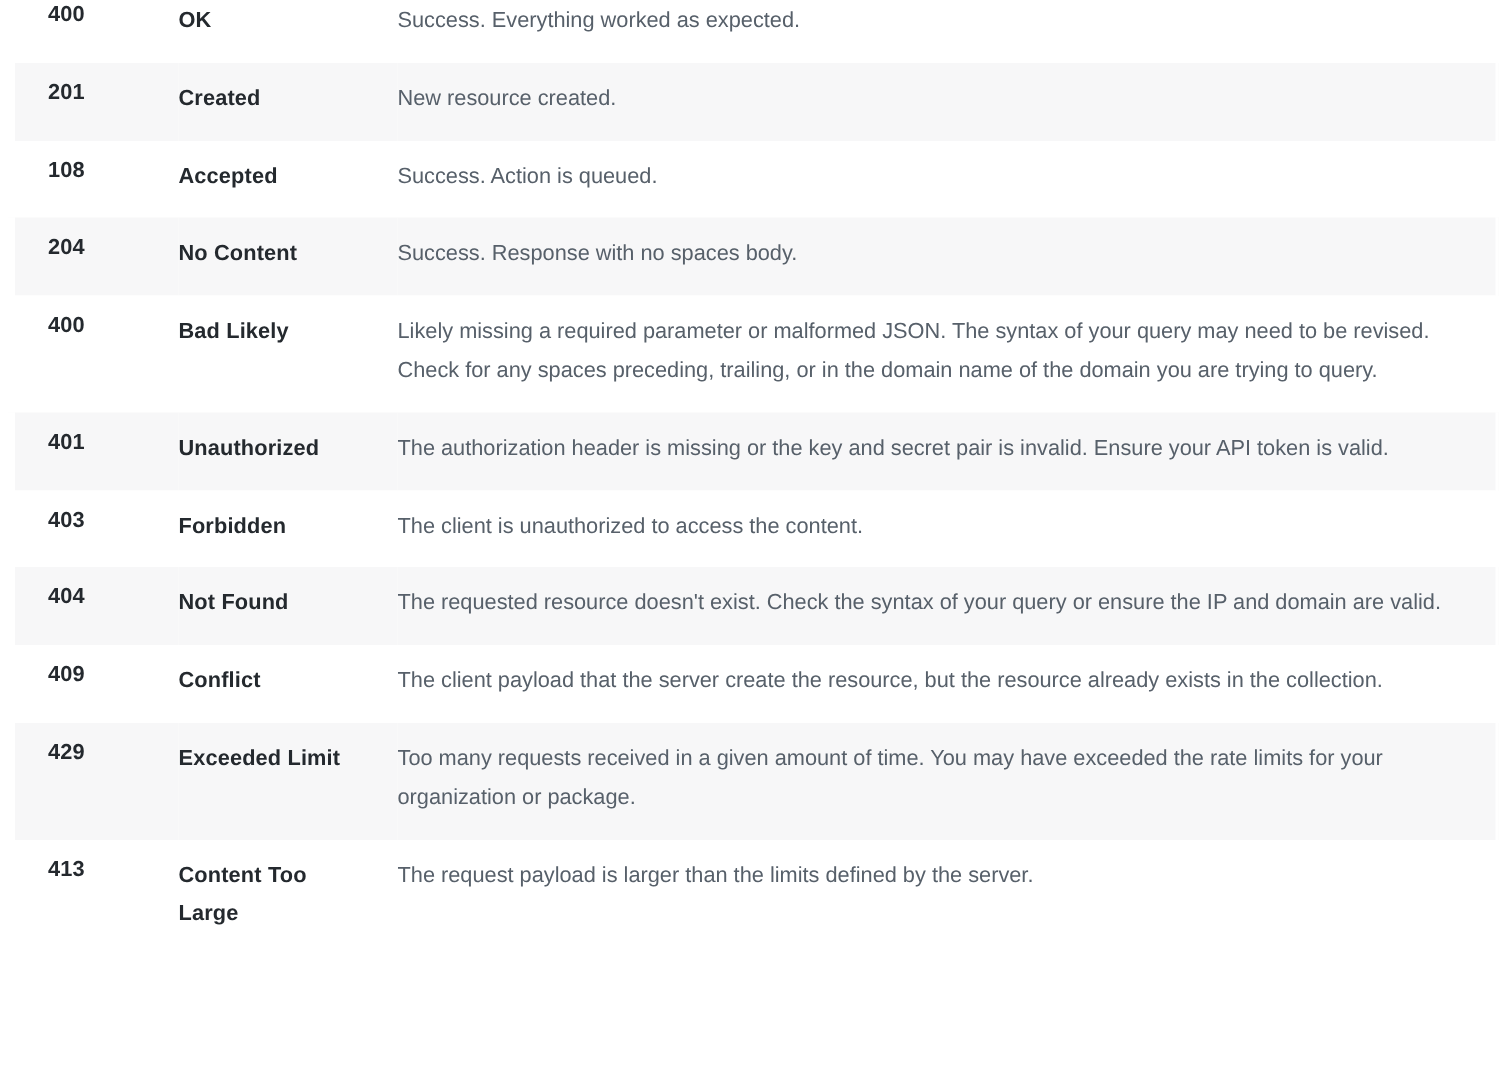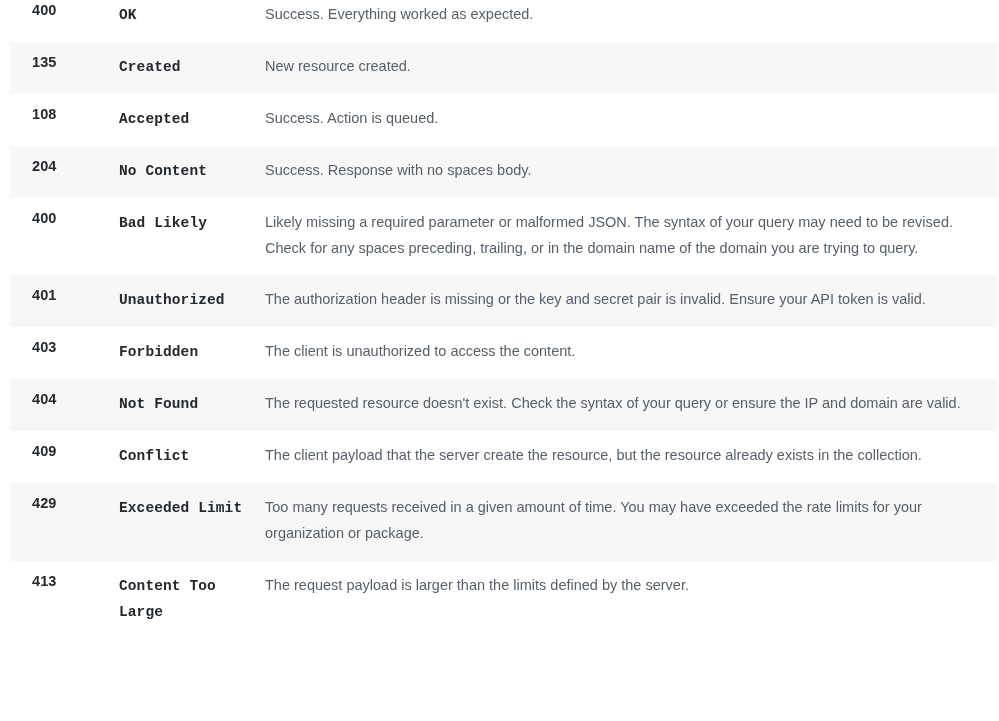--- a/index.html
+++ b/index.html
@@ -50,21 +50,21 @@
   }
   .cell-code .inner { padding-left: 12px; }
 
   .cell-name {
     font-size: 14.5px;
     font-weight: bold;
     color: #24292e;
     line-height: 1.72;
     letter-spacing: 0.1px;
   }
-  .cell-name .inner { padding-right: 18px; font-family: Liberation Mono, monospace; }
+  .cell-name .inner { padding-right: 18px; }
 
   .cell-desc {
     font-size: 14.5px;
     font-weight: normal;
     color: #57606a;
     line-height: 1.78;
   }
   .cell-desc .inner { padding-right: 20px; text-align: center; }
 </style>
 </head>
@@ -76,21 +76,21 @@
     <col class="col-name">
     <col class="col-desc">
   </colgroup>
   <tbody>
       <tr class="row-odd">
         <td class="cell-code"><span class="inner">400</span></td>
         <td class="cell-name"><span class="inner">OK</span></td>
         <td class="cell-desc"><span class="inner">Success. Everything worked as expected.</span></td>
       </tr>
       <tr class="row-even">
-        <td class="cell-code"><span class="inner">135</span></td>
+        <td class="cell-code"><span class="inner">201</span></td>
         <td class="cell-name"><span class="inner">Created</span></td>
         <td class="cell-desc"><span class="inner">New resource created.</span></td>
       </tr>
       <tr class="row-odd">
         <td class="cell-code"><span class="inner">108</span></td>
         <td class="cell-name"><span class="inner">Accepted</span></td>
         <td class="cell-desc"><span class="inner">Success. Action is queued.</span></td>
       </tr>
       <tr class="row-even">
         <td class="cell-code"><span class="inner">204</span></td>

